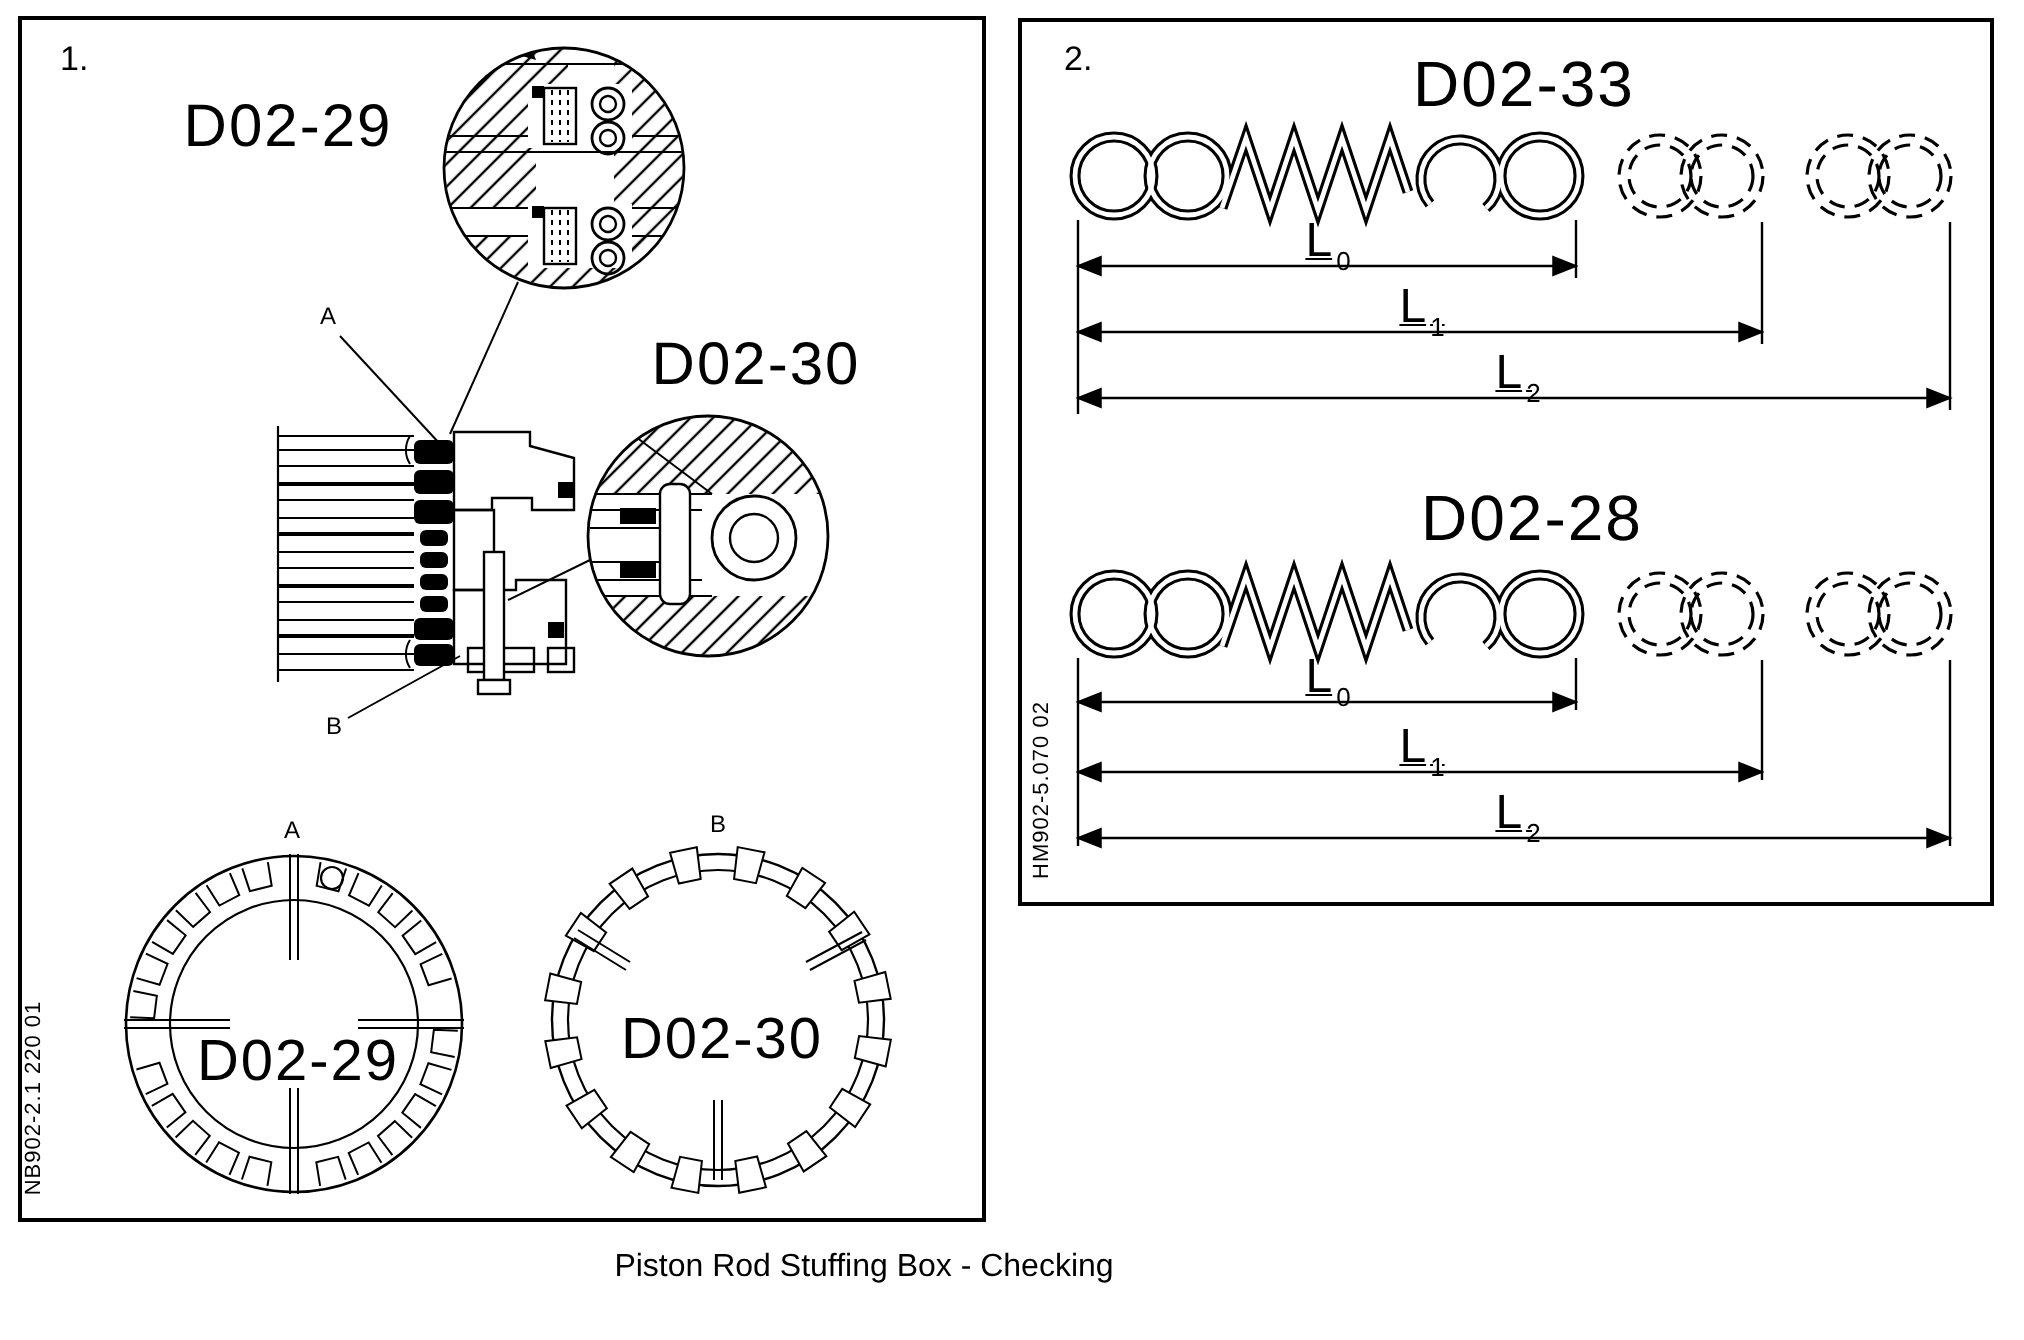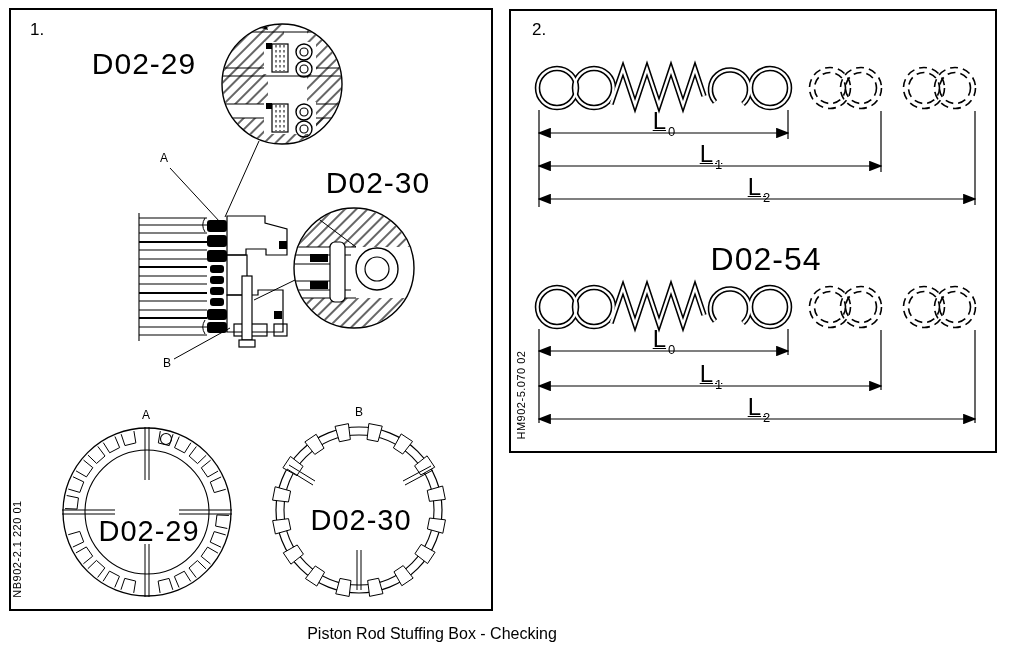--- a/index.html
+++ b/index.html
@@ -320,21 +320,22 @@
           <line x1="370" y1="319" x2="370" y2="379"></line>
           <line x1="464" y1="319" x2="464" y2="412"></line>
           <line x1="28" y1="340" x2="277" y2="340" marker-start="url(#aL)" marker-end="url(#aR)"></line>
           <line x1="28" y1="375" x2="370" y2="375" marker-start="url(#aL)" marker-end="url(#aR)"></line>
           <line x1="28" y1="408" x2="464" y2="408" marker-start="url(#aL)" marker-end="url(#aR)"></line>
         </g>
       </g>
     </svg>
 
     <div class="lbl idx" style="left:21px;top:10px;">2.</div>
-    <div class="lbl big2" style="left:255px;top:232px;">D02-54</div>
+    <div class="lbl big2" style="left:251px;top:15px;">D02-33</div>
+    <div class="lbl big2" style="left:255px;top:232px;">D02-28</div>
 
     <div class="dim-label" style="left:153px;top:98px;">
       <span class="L">L</span><span class="sub">0</span>
     </div>
     <div class="dim-label" style="left:200px;top:131px;">
       <span class="L">L</span><span class="sub">1</span>
     </div>
     <div class="dim-label" style="left:248px;top:164px;">
       <span class="L">L</span><span class="sub">2</span>
     </div>

